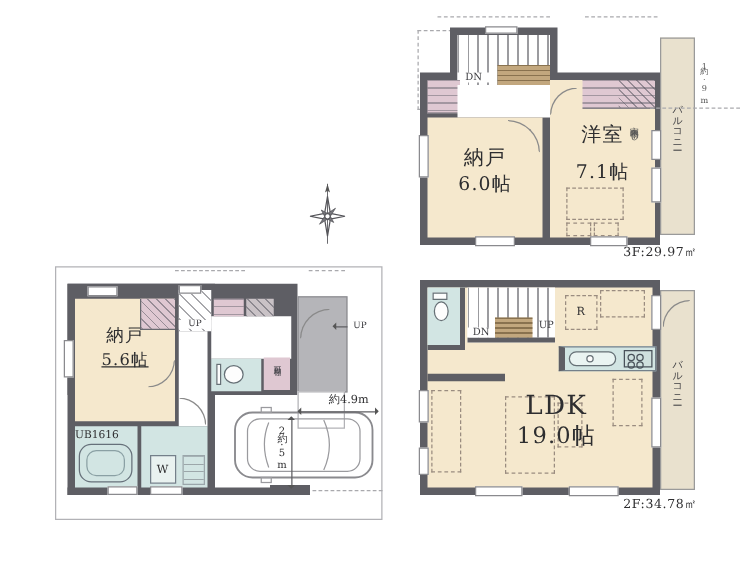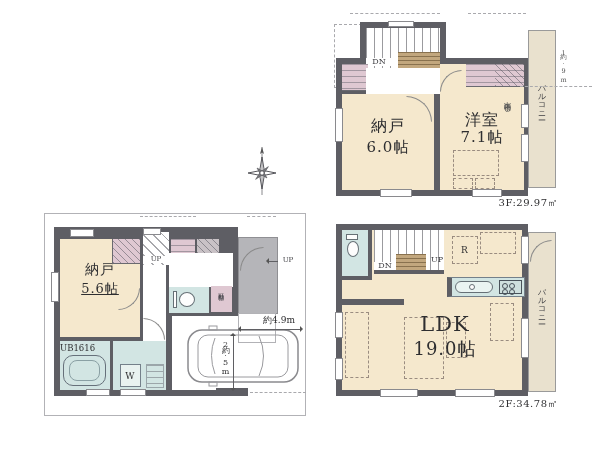--- a/index.html
+++ b/index.html
@@ -57,21 +57,21 @@
     <div class="ck shelf" style="left:342px;top:64px;width:26px;height:26px;border-bottom:1px solid #6a6a70;"></div>
     <div class="wh" style="left:366px;top:68px;width:74px;height:26px;"></div>
 
     <div class="fl" style="left:342px;top:94px;width:92px;height:96px;"></div>
     <div class="lbl" style="left:342px;top:118px;width:92px;font-size:16px;">納戸</div>
     <div class="lbl" style="left:342px;top:140px;width:92px;font-size:15px;">6.0帖</div>
 
     <div class="fl" style="left:440px;top:64px;width:84px;height:126px;"></div>
     <div class="ck shelf" style="left:466px;top:64px;width:58px;height:22px;border-bottom:1px solid #6a6a70;"></div>
     <div class="hatch abs" style="left:495px;top:64px;width:29px;height:22px;"></div>
-    <div class="lbl" style="left:440px;top:112px;width:84px;font-size:16px;">洋室</div>
+    <div class="lbl" style="left:440px;top:100px;width:84px;font-size:16px;">洋室</div>
     <div class="lbl" style="left:440px;top:130px;width:84px;font-size:15px;">7.1帖</div>
     <div class="vt" style="left:503px;top:96px;height:64px;font-size:7px;color:#555;">室内物干し</div>
 
     <div class="db" style="left:453px;top:150px;width:44px;height:24px;"></div>
     <div class="db" style="left:453px;top:178px;width:18px;height:9px;"></div>
     <div class="db" style="left:475px;top:178px;width:18px;height:9px;"></div>
 
     <div class="arc arc-tr" style="left:406px;top:96px;width:26px;height:26px;"></div>
     <div class="arc arc-tl" style="left:440px;top:70px;width:22px;height:22px;"></div>
 

